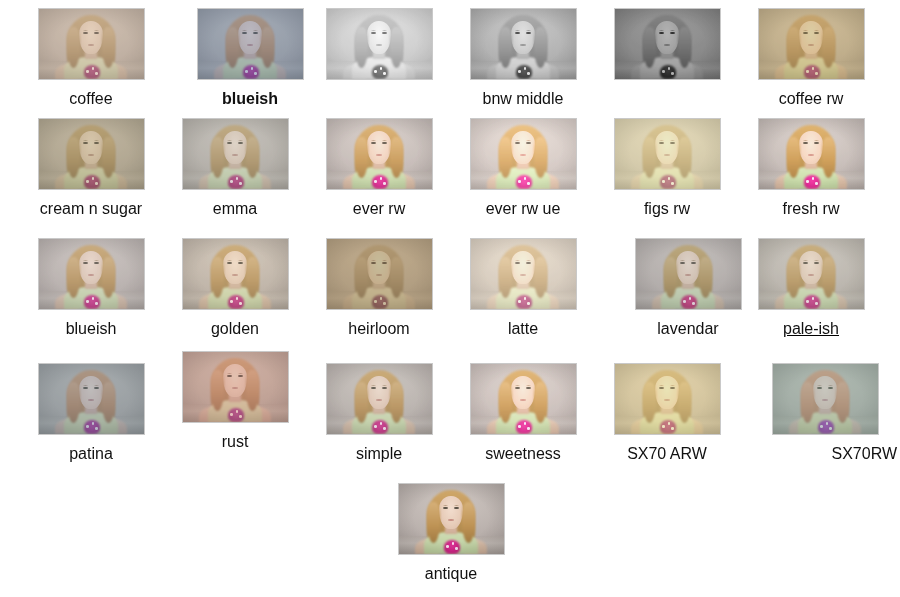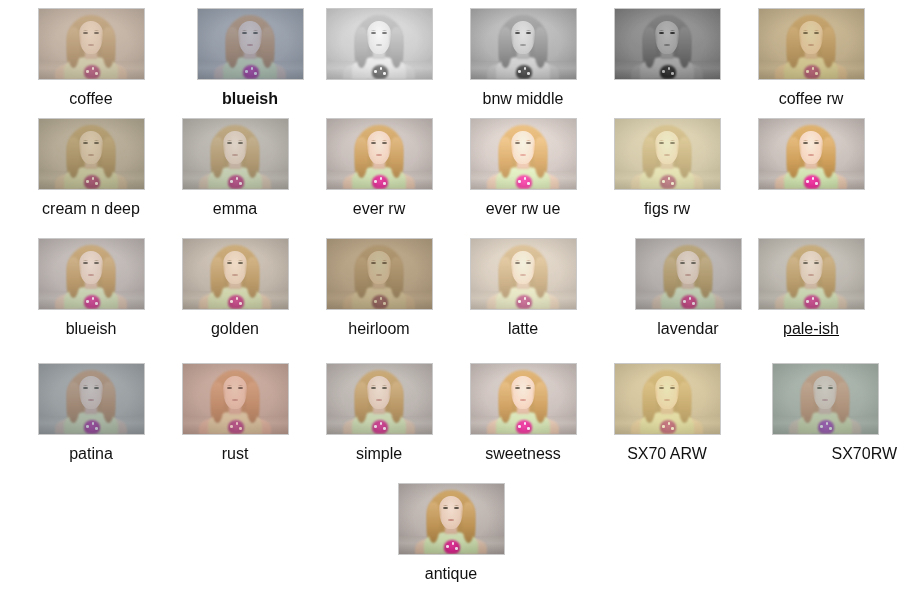--- a/index.html
+++ b/index.html
@@ -353,21 +353,21 @@
         <div class="hairL"></div>
         <div class="hairR"></div>
         <div class="flower"></div>
         <div class="dot1"></div>
         <div class="dot2"></div>
         <div class="dot3"></div>
         <div class="vignette"></div>
       </div>
       <div class="grade" style="background: rgba(140, 134, 96, 0.3);"></div>
     </div>
-    <div class="caption">cream n deep</div>
+    <div class="caption">cream n sugar</div>
   </div>
     <div class="cell" style="left: 181px; top: 118px; width: 144px; margin-left: -18px;">
     <div class="thumb" style="background: rgb(174, 176, 164);">
       <div class="photo" style="filter: saturate(0.72) contrast(0.96) brightness(1.05);">
         <div class="bg"></div>
         <div class="floor"></div>
         <div class="hairback"></div>
         <div class="shoulderL"></div>
         <div class="shoulderR"></div>
         <div class="dress"></div>
@@ -493,20 +493,21 @@
         <div class="hairL"></div>
         <div class="hairR"></div>
         <div class="flower"></div>
         <div class="dot1"></div>
         <div class="dot2"></div>
         <div class="dot3"></div>
         <div class="vignette"></div>
       </div>
       <div class="grade" style="background: rgba(190, 190, 192, 0.12);"></div>
     </div>
+    <div class="caption">fresh rw</div>
   </div>
     <div class="cell" style="left: 37px; top: 238px; width: 144px; margin-left: -18px;">
     <div class="thumb" style="background: rgb(186, 182, 180);">
       <div class="photo" style="filter: saturate(0.88) contrast(0.96) brightness(1.04);">
         <div class="bg"></div>
         <div class="floor"></div>
         <div class="hairback"></div>
         <div class="shoulderL"></div>
         <div class="shoulderR"></div>
         <div class="dress"></div>
@@ -690,21 +691,21 @@
         <div class="flower"></div>
         <div class="dot1"></div>
         <div class="dot2"></div>
         <div class="dot3"></div>
         <div class="vignette"></div>
       </div>
       <div class="grade" style="background: rgba(96, 128, 140, 0.34);"></div>
     </div>
     <div class="caption">patina</div>
   </div>
-    <div class="cell" style="left: 181px; top: 363px; width: 144px; margin-left: -18px;">
+    <div class="cell" style="left: 181px; top: 351px; width: 144px; margin-left: -18px;">
     <div class="thumb" style="background: rgb(176, 140, 132);">
       <div class="photo" style="filter: sepia(0.3) saturate(1) contrast(0.98) brightness(1) hue-rotate(-12deg);">
         <div class="bg"></div>
         <div class="floor"></div>
         <div class="hairback"></div>
         <div class="shoulderL"></div>
         <div class="shoulderR"></div>
         <div class="dress"></div>
         <div class="neck"></div>
         <div class="face"></div>

